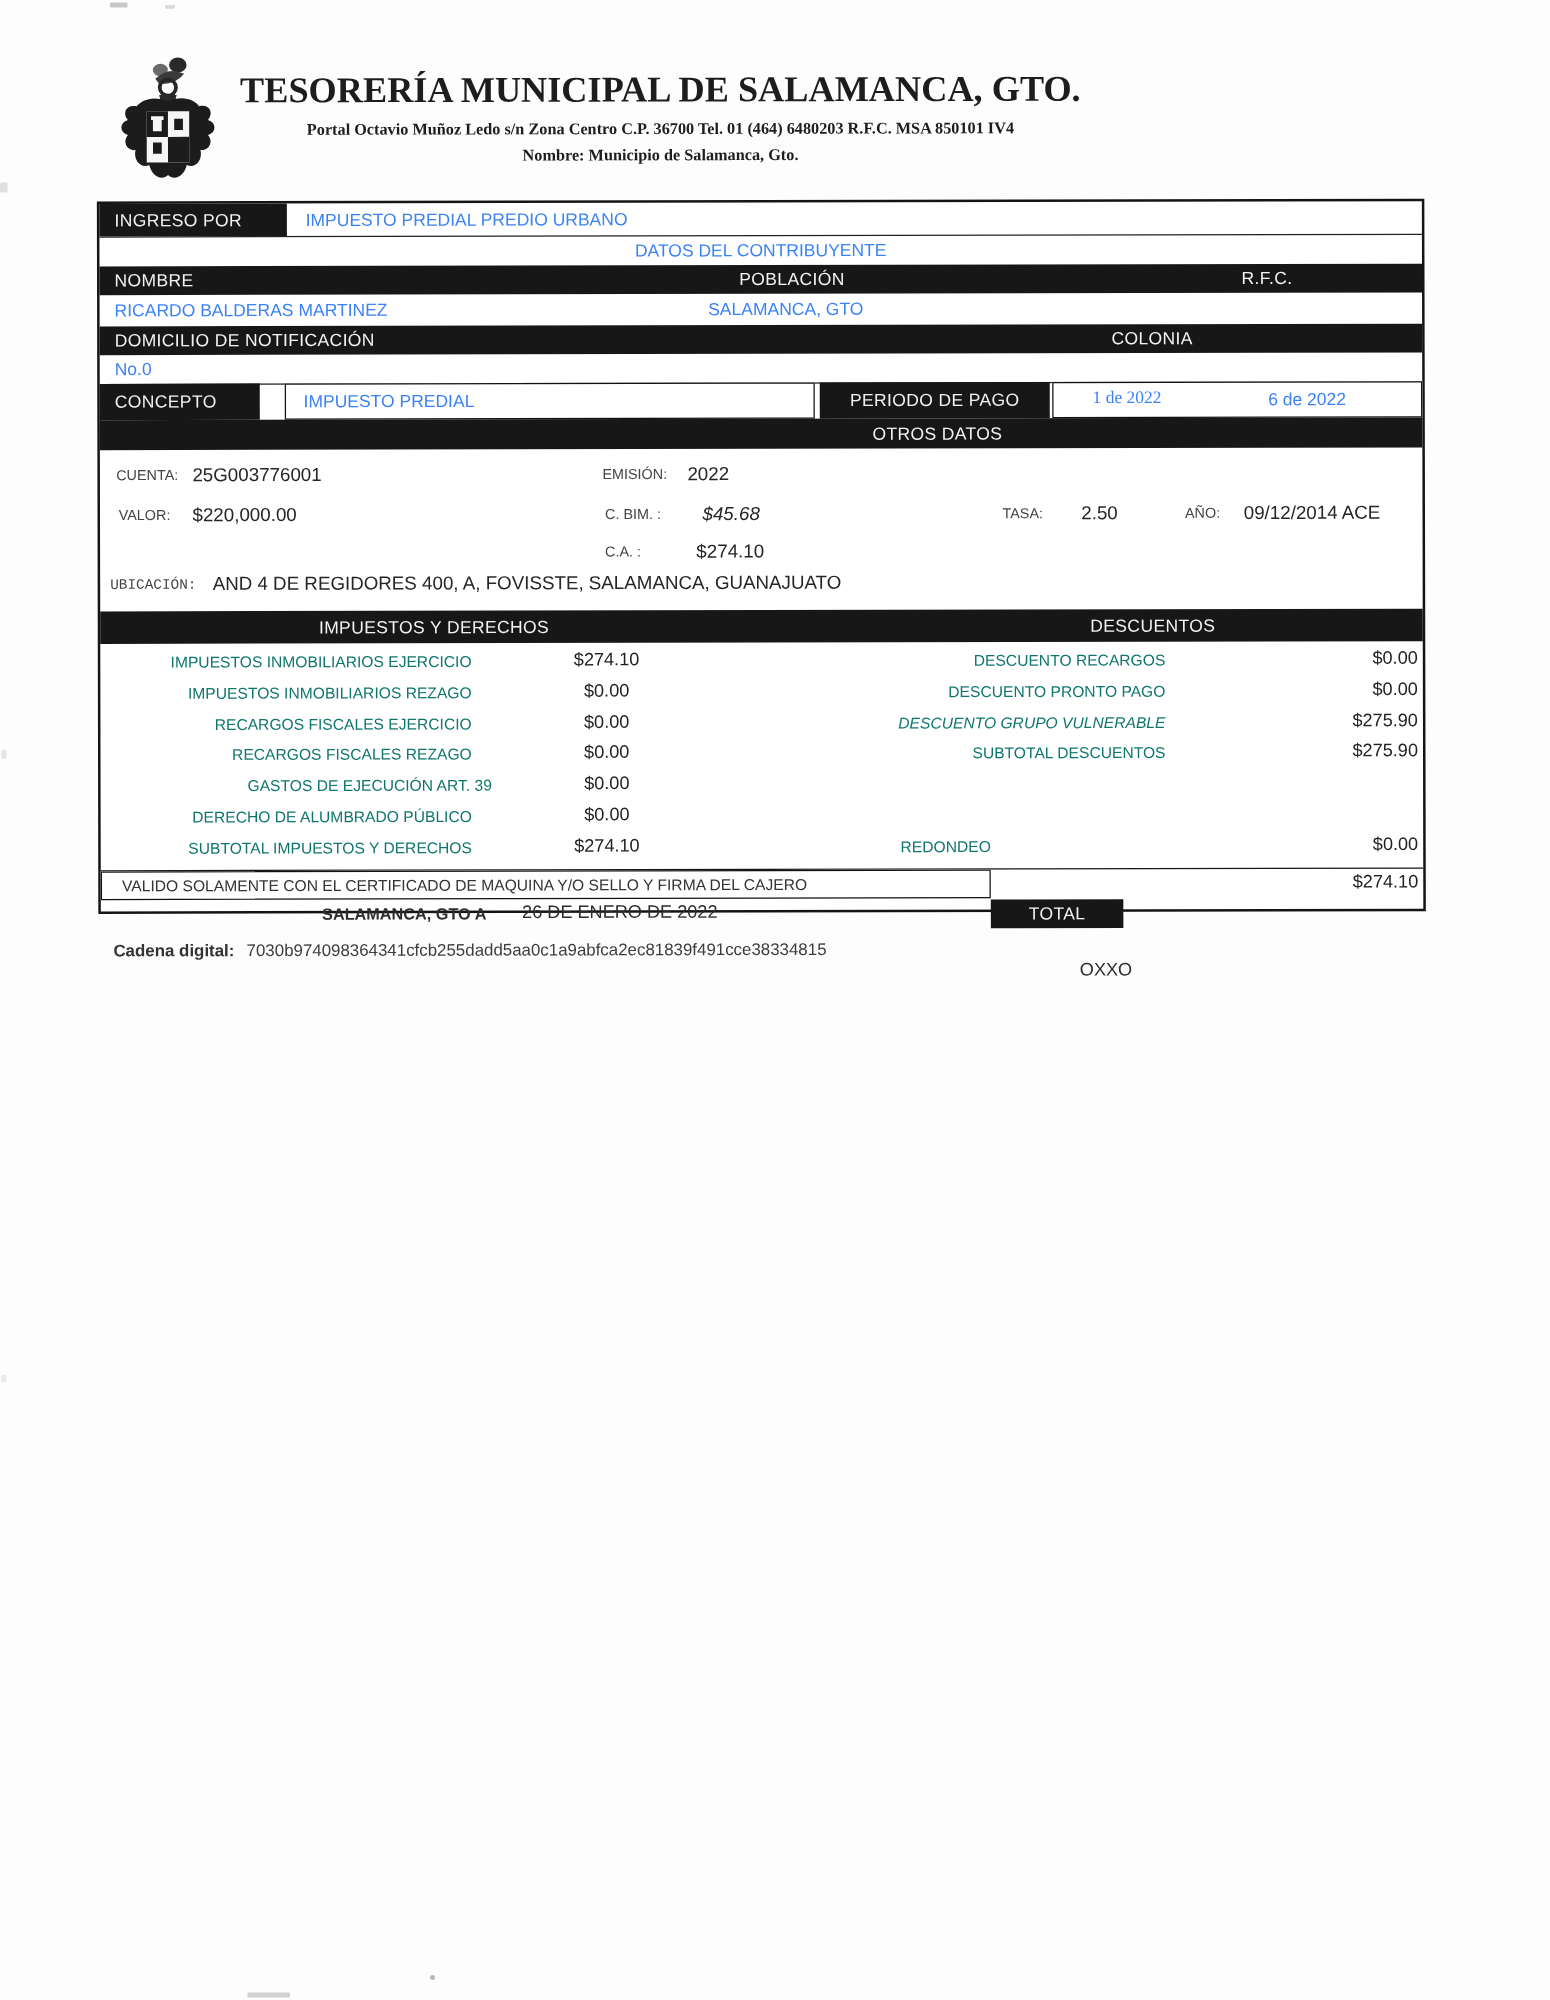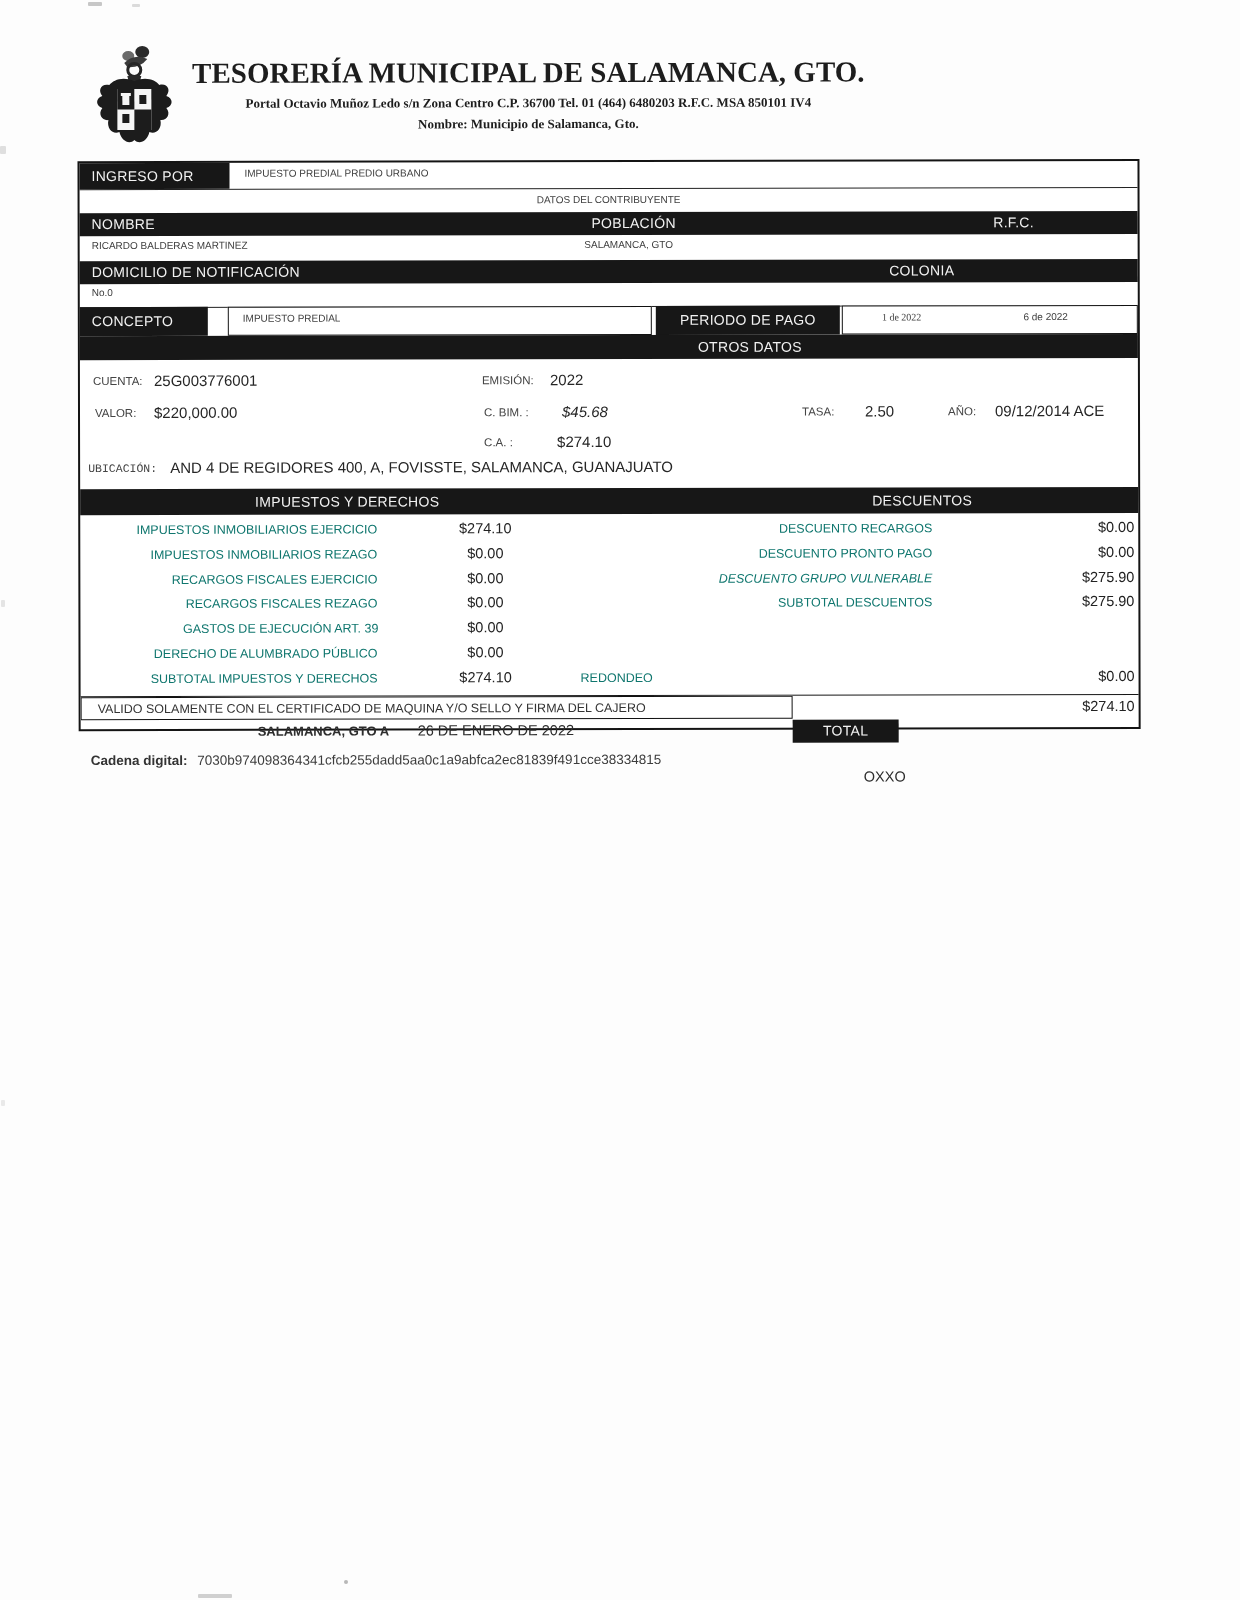--- a/index.html
+++ b/index.html
@@ -15,21 +15,21 @@
   .hdr-center{left:168px;top:55px;width:722px;text-align:center;}
   .receipt-box{left:953px;top:60px;width:184px;}
   .receipt-box .rb-head{background:#141414;color:#f4f4f4;font-size:15px;font-weight:bold;
      text-align:center;line-height:27px;height:27px;letter-spacing:.4px;}
   .receipt-box .rb-body{border:2px solid #111;background:#fff;text-align:center;
      font-size:19px;font-weight:bold;color:#1b1b1b;line-height:37px;height:37px;letter-spacing:1px;}
   
   .tbl{left:78px;top:160px;width:1062px;height:570px;border:2.5px solid #141414;background:#fff;box-sizing:border-box;}
   .bar{background:#171717;color:#f2f2f2;}
   .bar-txt{color:#f2f2f2;font-size:14px;letter-spacing:.3px;white-space:nowrap;}
-  .cell-txt{font-size:10px;color:#404040;white-space:nowrap;}
+  .cell-txt{font-size:14px;color:#3b82f6;white-space:nowrap;}
   .lbl-sm{font-size:11.5px;color:#444;white-space:nowrap;}
   .val{font-size:15px;color:#262626;white-space:nowrap;}
   .cx{transform:translateX(-50%);}
   .row-line{border-bottom:1.6px solid #222;}
   .list-lbl{font-size:12.5px;color:#0f766e;white-space:nowrap;}
   .list-val{font-size:14.5px;color:#222;white-space:nowrap;}
   .note-box{border:1.8px solid #111;box-sizing:border-box;background:#fff;}
   .cadena{left:90px;top:752px;font-size:13.5px;color:#3c3c3c;white-space:nowrap;}
   .artifact{position:absolute;background:#9a9a9a;opacity:.55;border-radius:1px;}
 </style>
@@ -146,36 +146,36 @@
     </div>
 
     <div class="abs list-lbl" style="left:0;top:360px;width:297px;text-align:right;">IMPUESTOS INMOBILIARIOS EJERCICIO</div>
     <div class="abs list-val" style="left:340px;top:358px;width:130px;text-align:center;">$274.10</div>
     <div class="abs list-lbl" style="left:0;top:385px;width:297px;text-align:right;">IMPUESTOS INMOBILIARIOS REZAGO</div>
     <div class="abs list-val" style="left:340px;top:383px;width:130px;text-align:center;">$0.00</div>
     <div class="abs list-lbl" style="left:0;top:410px;width:297px;text-align:right;">RECARGOS FISCALES EJERCICIO</div>
     <div class="abs list-val" style="left:340px;top:408px;width:130px;text-align:center;">$0.00</div>
     <div class="abs list-lbl" style="left:0;top:434px;width:297px;text-align:right;">RECARGOS FISCALES REZAGO</div>
     <div class="abs list-val" style="left:340px;top:432px;width:130px;text-align:center;">$0.00</div>
-    <div class="abs list-lbl" style="left:1px;top:459px;width:297px;text-align:right;">GASTOS DE EJECUCIÓN ART. 39</div>
+    <div class="abs list-lbl" style="left:16px;top:459px;width:297px;text-align:right;">GASTOS DE EJECUCIÓN ART. 39</div>
     <div class="abs list-val" style="left:340px;top:457px;width:130px;text-align:center;">$0.00</div>
     <div class="abs list-lbl" style="left:0;top:484px;width:297px;text-align:right;">DERECHO DE ALUMBRADO PÚBLICO</div>
     <div class="abs list-val" style="left:340px;top:482px;width:130px;text-align:center;">$0.00</div>
     <div class="abs list-lbl" style="left:0;top:509px;width:297px;text-align:right;">SUBTOTAL IMPUESTOS Y DERECHOS</div>
     <div class="abs list-val" style="left:340px;top:507px;width:130px;text-align:center;">$274.10</div>
 
     <div class="abs list-lbl" style="left:500px;top:360px;width:352px;text-align:right;">DESCUENTO RECARGOS</div>
     <div class="abs list-val" style="left:924px;top:358px;width:130px;text-align:right;">$0.00</div>
     <div class="abs list-lbl" style="left:500px;top:385px;width:352px;text-align:right;">DESCUENTO PRONTO PAGO</div>
     <div class="abs list-val" style="left:924px;top:383px;width:130px;text-align:right;">$0.00</div>
     <div class="abs list-lbl" style="left:500px;top:410px;width:352px;text-align:right;font-style:italic;">DESCUENTO GRUPO VULNERABLE</div>
     <div class="abs list-val" style="left:924px;top:408px;width:130px;text-align:right;">$275.90</div>
     <div class="abs list-lbl" style="left:500px;top:434px;width:352px;text-align:right;">SUBTOTAL DESCUENTOS</div>
     <div class="abs list-val" style="left:924px;top:432px;width:130px;text-align:right;">$275.90</div>
-    <div class="abs list-lbl" style="left:500px;top:509px;width:352px;text-align:left;">REDONDEO</div>
+    <div class="abs list-lbl" style="left:500px;top:509px;width:352px;text-align:center;">REDONDEO</div>
     <div class="abs list-val" style="left:924px;top:507px;width:130px;text-align:right;">$0.00</div>
 
     <div class="abs" style="left:0;top:533px;width:100%;height:25px;border-top:1.8px solid #161616;box-sizing:border-box;">
       <div class="abs note-box" style="left:0;top:0;width:712px;height:23px;">
         <span class="abs" style="left:16px;top:4px;font-size:12.5px;color:#333;white-space:nowrap;">VALIDO SOLAMENTE CON EL CERTIFICADO DE MAQUINA Y/O SELLO Y FIRMA DEL CAJERO</span>
       </div>
       <div class="abs bar" style="left:712px;top:0;width:106px;height:23px;text-align:center;margin-top:24px;">
         <span class="bar-txt" style="line-height:23px;">TOTAL</span>
       </div>
       <span class="abs list-val" style="left:924px;top:3px;width:130px;text-align:right;">$274.10</span>

